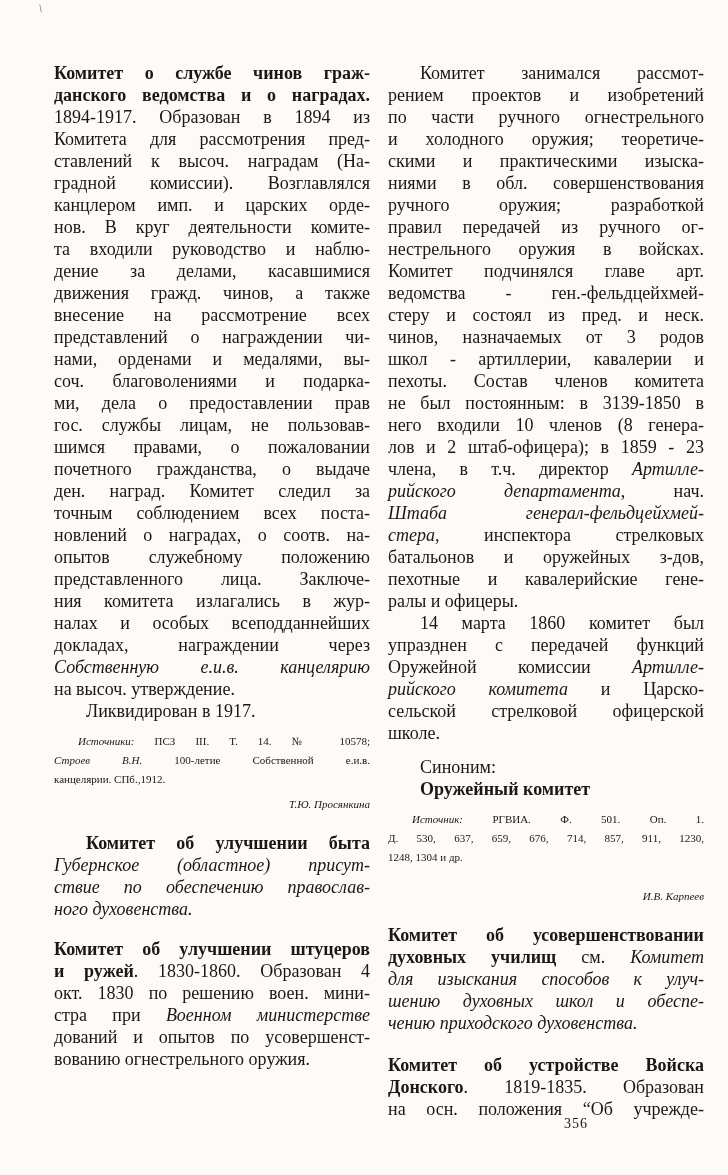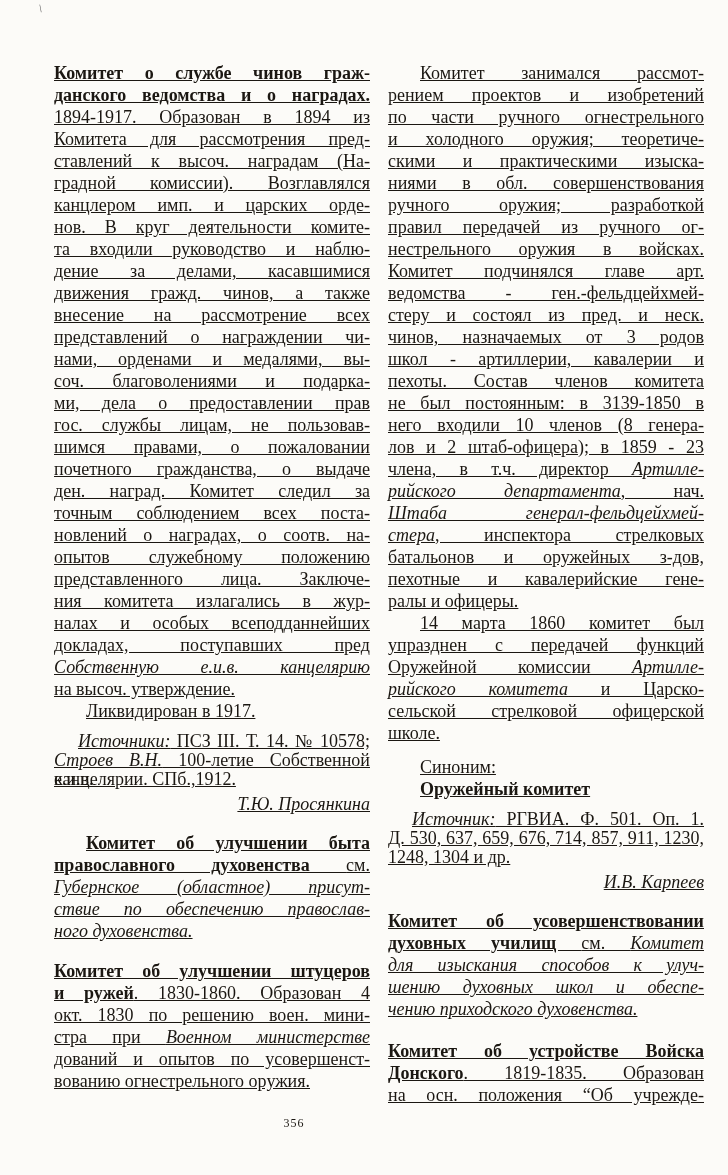--- a/index.html
+++ b/index.html
@@ -19,50 +19,49 @@
     font-size: 11px;
     color: #4a4a4a;
     transform: rotate(8deg);
   }
   .columns {
     position: absolute;
     top: 62px;
     left: 54px;
     display: flex;
     gap: 18px;
-    text-decoration: underline;
   }
   .col { width: 316px; }
   .ln {
     font-size: 18px;
     line-height: 22px;
     height: 22px;
     text-align: justify;
     text-align-last: justify;
     white-space: normal;
   }
   .ln.small {
-    font-size: 18px;
+    font-size: 11px;
     line-height: 19px;
     height: 19px;
   }
   .ln.al-l { text-align-last: left; }
   .ln.al-r { text-align: right; text-align-last: right; }
   .ln.ind { text-indent: 32px; }
   .ln.small.ind { text-indent: 24px; }
   .seg-n { font-weight: normal; font-style: normal; }
   .seg-b { font-weight: bold; }
   .seg-i { font-style: italic; }
   .page-number {
     position: absolute;
     top: 1116px;
     left: 0;
     width: 588px;
-    text-align: center;
-    font-size: 12px;
+    text-align: right;
+    font-size: 14px;
     letter-spacing: 1px;
   }
 </style>
 </head>
 <body>
 
 <div class="page">
   <span class="corner-mark">\</span>
   <div class="columns">
     <div class="col">
@@ -85,30 +84,29 @@
         <div class="ln"><span class="seg-n">гос. службы лицам, не пользовав-</span></div>
         <div class="ln"><span class="seg-n">шимся правами, о пожаловании</span></div>
         <div class="ln"><span class="seg-n">почетного гражданства, о выдаче</span></div>
         <div class="ln"><span class="seg-n">ден. наград. Комитет следил за</span></div>
         <div class="ln"><span class="seg-n">точным соблюдением всех поста-</span></div>
         <div class="ln"><span class="seg-n">новлений о наградах, о соотв. на-</span></div>
         <div class="ln"><span class="seg-n">опытов служебному положению</span></div>
         <div class="ln"><span class="seg-n">представленного лица. Заключе-</span></div>
         <div class="ln"><span class="seg-n">ния комитета излагались в жур-</span></div>
         <div class="ln"><span class="seg-n">налах и особых всеподданнейших</span></div>
-        <div class="ln"><span class="seg-n">докладах, поступавших пред</span></div>
+        <div class="ln"><span class="seg-n">докладах, награждении через</span></div>
         <div class="ln"><span class="seg-i">Собственную е.и.в. канцелярию</span></div>
         <div class="ln al-l"><span class="seg-n">на высоч. утверждение.</span></div>
         <div class="ln al-l ind"><span class="seg-n">Ликвидирован в 1917.</span></div>
         <div class="ln small ind" style="margin-top: 10px;"><span class="seg-i">Источники:</span><span class="seg-n"> ПСЗ III. Т. 14. № 10578;</span></div>
         <div class="ln small"><span class="seg-i">Строев В.Н.</span><span class="seg-n"> 100-летие Собственной е.и.в.</span></div>
         <div class="ln small al-l"><span class="seg-n">канцелярии. СПб.,1912.</span></div>
         <div class="ln small al-r" style="margin-top: 6px;"><span class="seg-i">Т.Ю. Просянкина</span></div>
         <div class="ln ind" style="margin-top: 18px;"><span class="seg-b">Комитет об улучшении быта</span></div>
-        <div class="ln"><span class="seg-b">православного духовенства </span><span class="seg-n">см.</span></div>
         <div class="ln"><span class="seg-i">Губернское (областное) присут-</span></div>
         <div class="ln"><span class="seg-i">ствие по обеспечению православ-</span></div>
         <div class="ln al-l"><span class="seg-i">ного духовенства.</span></div>
         <div class="ln" style="margin-top: 18px;"><span class="seg-b">Комитет об улучшении штуцеров</span></div>
         <div class="ln"><span class="seg-b">и ружей</span><span class="seg-n">. 1830-1860. Образован 4</span></div>
         <div class="ln"><span class="seg-n">окт. 1830 по решению воен. мини-</span></div>
         <div class="ln"><span class="seg-n">стра при </span><span class="seg-i">Военном министерстве</span></div>
         <div class="ln"><span class="seg-n">дований и опытов по усовершенст-</span></div>
         <div class="ln al-l"><span class="seg-n">вованию огнестрельного оружия.</span></div>
       </div>
@@ -142,21 +140,21 @@
         <div class="ln"><span class="seg-n">упразднен с передачей функций</span></div>
         <div class="ln"><span class="seg-n">Оружейной комиссии </span><span class="seg-i">Артилле-</span></div>
         <div class="ln"><span class="seg-i">рийского комитета</span><span class="seg-n"> и Царско-</span></div>
         <div class="ln"><span class="seg-n">сельской стрелковой офицерской</span></div>
         <div class="ln al-l"><span class="seg-n">школе.</span></div>
         <div class="ln al-l ind" style="margin-top: 12px;"><span class="seg-n">Синоним:</span></div>
         <div class="ln al-l ind"><span class="seg-b">Оружейный комитет</span></div>
         <div class="ln small ind" style="margin-top: 10px;"><span class="seg-i">Источник:</span><span class="seg-n"> РГВИА. Ф. 501. Оп. 1.</span></div>
         <div class="ln small"><span class="seg-n">Д. 530, 637, 659, 676, 714, 857, 911, 1230,</span></div>
         <div class="ln small al-l"><span class="seg-n">1248, 1304 и др.</span></div>
-        <div class="ln small al-r" style="margin-top: 6px;"><span class="seg-i">И.В. Карпеев</span></div>
+        <div class="ln small al-r" style="margin-top: 20px;"><span class="seg-i">И.В. Карпеев</span></div>
         <div class="ln" style="margin-top: 18px;"><span class="seg-b">Комитет об усовершенствовании</span></div>
         <div class="ln"><span class="seg-b">духовных училищ </span><span class="seg-n">см. </span><span class="seg-i">Комитет</span></div>
         <div class="ln"><span class="seg-i">для изыскания способов к улуч-</span></div>
         <div class="ln"><span class="seg-i">шению духовных школ и обеспе-</span></div>
         <div class="ln al-l"><span class="seg-i">чению приходского духовенства.</span></div>
         <div class="ln" style="margin-top: 20px;"><span class="seg-b">Комитет об устройстве Войска</span></div>
         <div class="ln"><span class="seg-b">Донского</span><span class="seg-n">. 1819-1835. Образован</span></div>
         <div class="ln"><span class="seg-n">на осн. положения “Об учрежде-</span></div>
       </div>
   </div>

